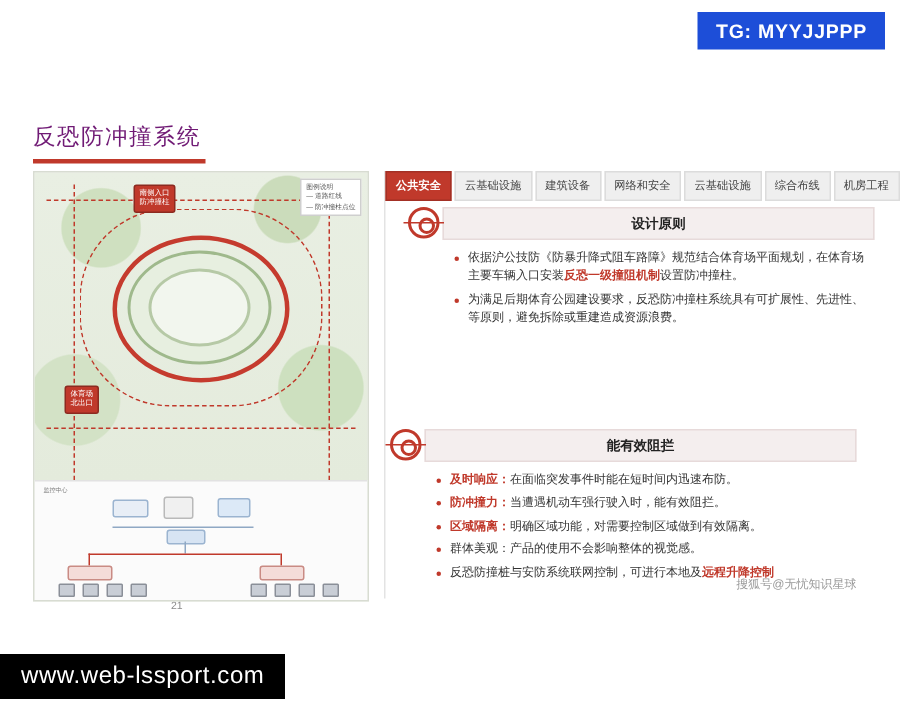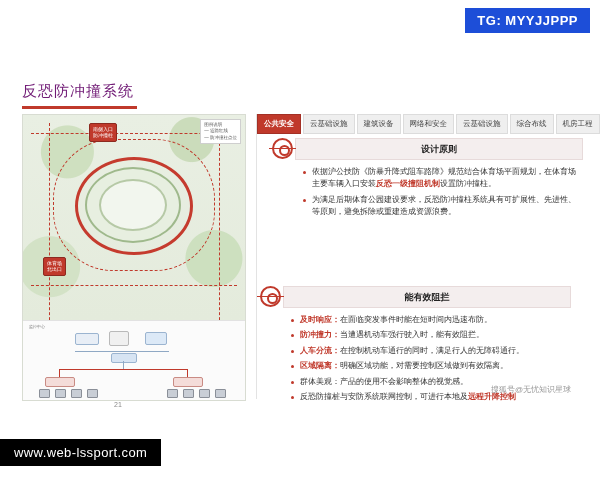--- a/index.html
+++ b/index.html
@@ -127,21 +127,21 @@
     background:#c0392b;border-radius:50%;
   }
   .red{color:#c0392b;}
   .redb{color:#c0392b;font-weight:bold;}
   .kw{color:#c0392b;font-weight:bold;}
   .wm-right{
     position:absolute;right:8px;bottom:4px;font-size:8px;color:#9a9a9a;
   }
   .footer-url{
     position:absolute;left:0;bottom:14px;background:#000;color:#fff;
-    font-size:13px;padding:6px 14px;letter-spacing:.4px;
+    font-size:16px;padding:6px 14px;letter-spacing:.4px;
   }
 </style>
 </head>
 <body>
 
 <div class="tg-badge">TG: MYYJJPPP</div>
 
 <div class="slide">
 
   <div class="slide-title">反恐防冲撞系统</div>
@@ -217,21 +217,20 @@
 
 
     <div class="section" style="top:172px;left:26px;width:288px;">
       <div class="sec-head">
         <span class="target-icon"></span>
         <span class="sec-title">能有效阻拦</span>
       </div>
       <div class="sec-body">
         <div class="li"><span class="redb">及时响应：</span>在面临突发事件时能在短时间内迅速布防。</div>
         <div class="li"><span class="redb">防冲撞力：</span>当遭遇机动车强行驶入时，能有效阻拦。</div>
-        <div class="li"><span class="redb">人车分流：</span>在控制机动车通行的同时，满足行人的无障碍通行。</div>
         <div class="li"><span class="redb">区域隔离：</span>明确区域功能，对需要控制区域做到有效隔离。</div>
         <div class="li">群体美观：产品的使用不会影响整体的视觉感。</div>
         <div class="li">反恐防撞桩与安防系统联网控制，可进行本地及<span class="kw">远程升降控制</span></div>
       </div>
     </div>
 
     <div class="wm-right">搜狐号@无忧知识星球</div>
   </div>
 </div>
 

